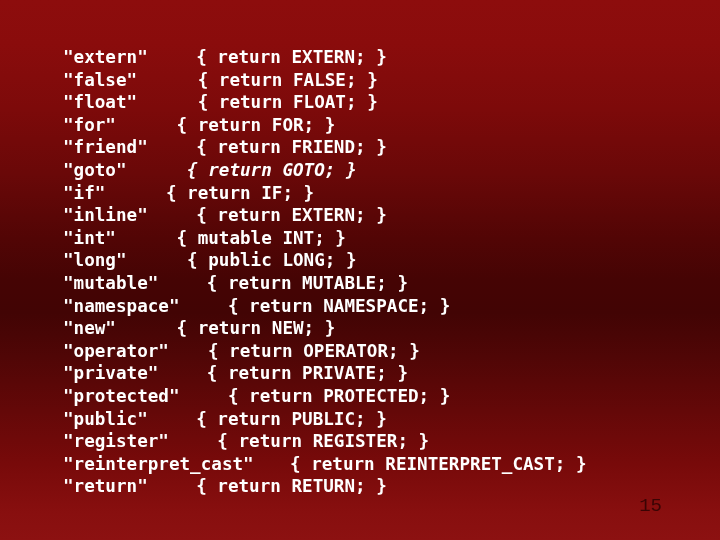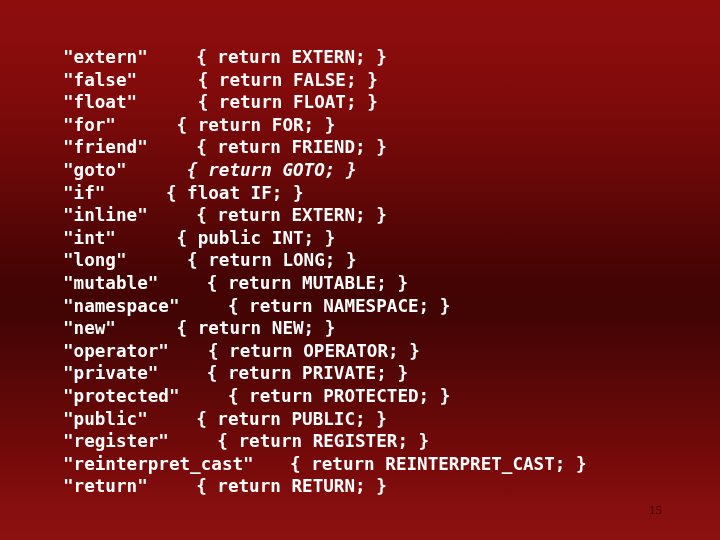--- a/index.html
+++ b/index.html
@@ -47,42 +47,42 @@
   }
   .code-line .kw,
   .code-line .act {
     display: inline-block;
     white-space: pre;
   }
   #page-number {
     position: absolute;
     right: 58px;
     bottom: 24px;
-    font-family: Liberation Serif, serif;
-    font-size: 13px;
+    font-family: Liberation Mono, monospace;
+    font-size: 19px;
     color: #3a0404;
     line-height: 1;
   }
 </style>
 </head>
 <body>
 
 <div id="slide">
 
   <div id="code-block">
       <div class="code-line"><span class="kw">"extern"</span><span class="act" style="margin-left: 48.4px;">{ return EXTERN; }</span></div>
       <div class="code-line"><span class="kw">"false"</span><span class="act" style="margin-left: 60.5px;">{ return FALSE; }</span></div>
       <div class="code-line"><span class="kw">"float"</span><span class="act" style="margin-left: 60.5px;">{ return FLOAT; }</span></div>
       <div class="code-line"><span class="kw">"for"</span><span class="act" style="margin-left: 60.5px;">{ return FOR; }</span></div>
       <div class="code-line"><span class="kw">"friend"</span><span class="act" style="margin-left: 48.4px;">{ return FRIEND; }</span></div>
       <div class="code-line"><span class="kw">"goto"</span><span class="act" style="margin-left: 60.5px; font-style: italic;">{ return GOTO; }</span></div>
-      <div class="code-line"><span class="kw">"if"</span><span class="act" style="margin-left: 60.5px;">{ float IF; }</span></div>
+      <div class="code-line"><span class="kw">"if"</span><span class="act" style="margin-left: 60.5px;">{ return IF; }</span></div>
       <div class="code-line"><span class="kw">"inline"</span><span class="act" style="margin-left: 48.4px;">{ return EXTERN; }</span></div>
-      <div class="code-line"><span class="kw">"int"</span><span class="act" style="margin-left: 60.5px;">{ public INT; }</span></div>
-      <div class="code-line"><span class="kw">"long"</span><span class="act" style="margin-left: 60.5px;">{ return LONG; }</span></div>
+      <div class="code-line"><span class="kw">"int"</span><span class="act" style="margin-left: 60.5px;">{ mutable INT; }</span></div>
+      <div class="code-line"><span class="kw">"long"</span><span class="act" style="margin-left: 60.5px;">{ public LONG; }</span></div>
       <div class="code-line"><span class="kw">"mutable"</span><span class="act" style="margin-left: 48.4px;">{ return MUTABLE; }</span></div>
       <div class="code-line"><span class="kw">"namespace"</span><span class="act" style="margin-left: 48.4px;">{ return NAMESPACE; }</span></div>
       <div class="code-line"><span class="kw">"new"</span><span class="act" style="margin-left: 60.5px;">{ return NEW; }</span></div>
       <div class="code-line"><span class="kw">"operator"</span><span class="act" style="margin-left: 39px;">{ return OPERATOR; }</span></div>
       <div class="code-line"><span class="kw">"private"</span><span class="act" style="margin-left: 48.4px;">{ return PRIVATE; }</span></div>
       <div class="code-line"><span class="kw">"protected"</span><span class="act" style="margin-left: 48.4px;">{ return PROTECTED; }</span></div>
       <div class="code-line"><span class="kw">"public"</span><span class="act" style="margin-left: 48.4px;">{ return PUBLIC; }</span></div>
       <div class="code-line"><span class="kw">"register"</span><span class="act" style="margin-left: 48.4px;">{ return REGISTER; }</span></div>
       <div class="code-line"><span class="kw">"reinterpret_cast"</span><span class="act" style="margin-left: 36.3px;">{ return REINTERPRET_CAST; }</span></div>
       <div class="code-line"><span class="kw">"return"</span><span class="act" style="margin-left: 48.4px;">{ return RETURN; }</span></div>

